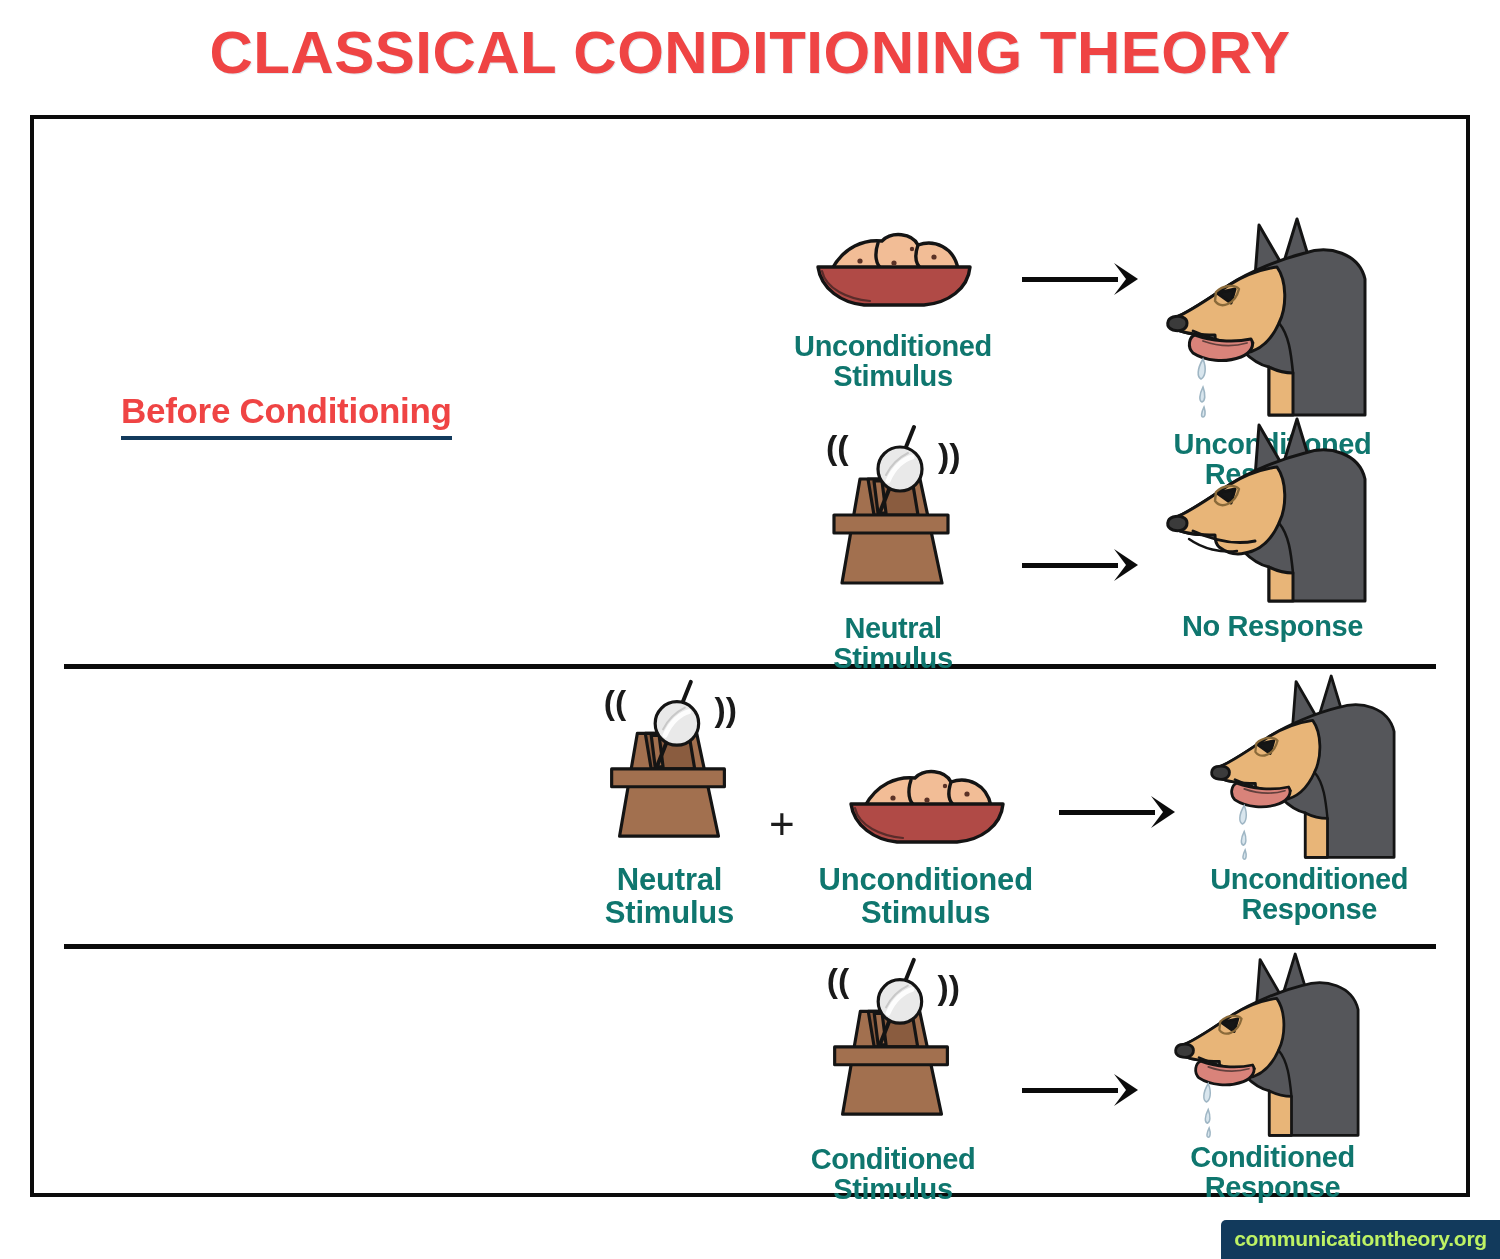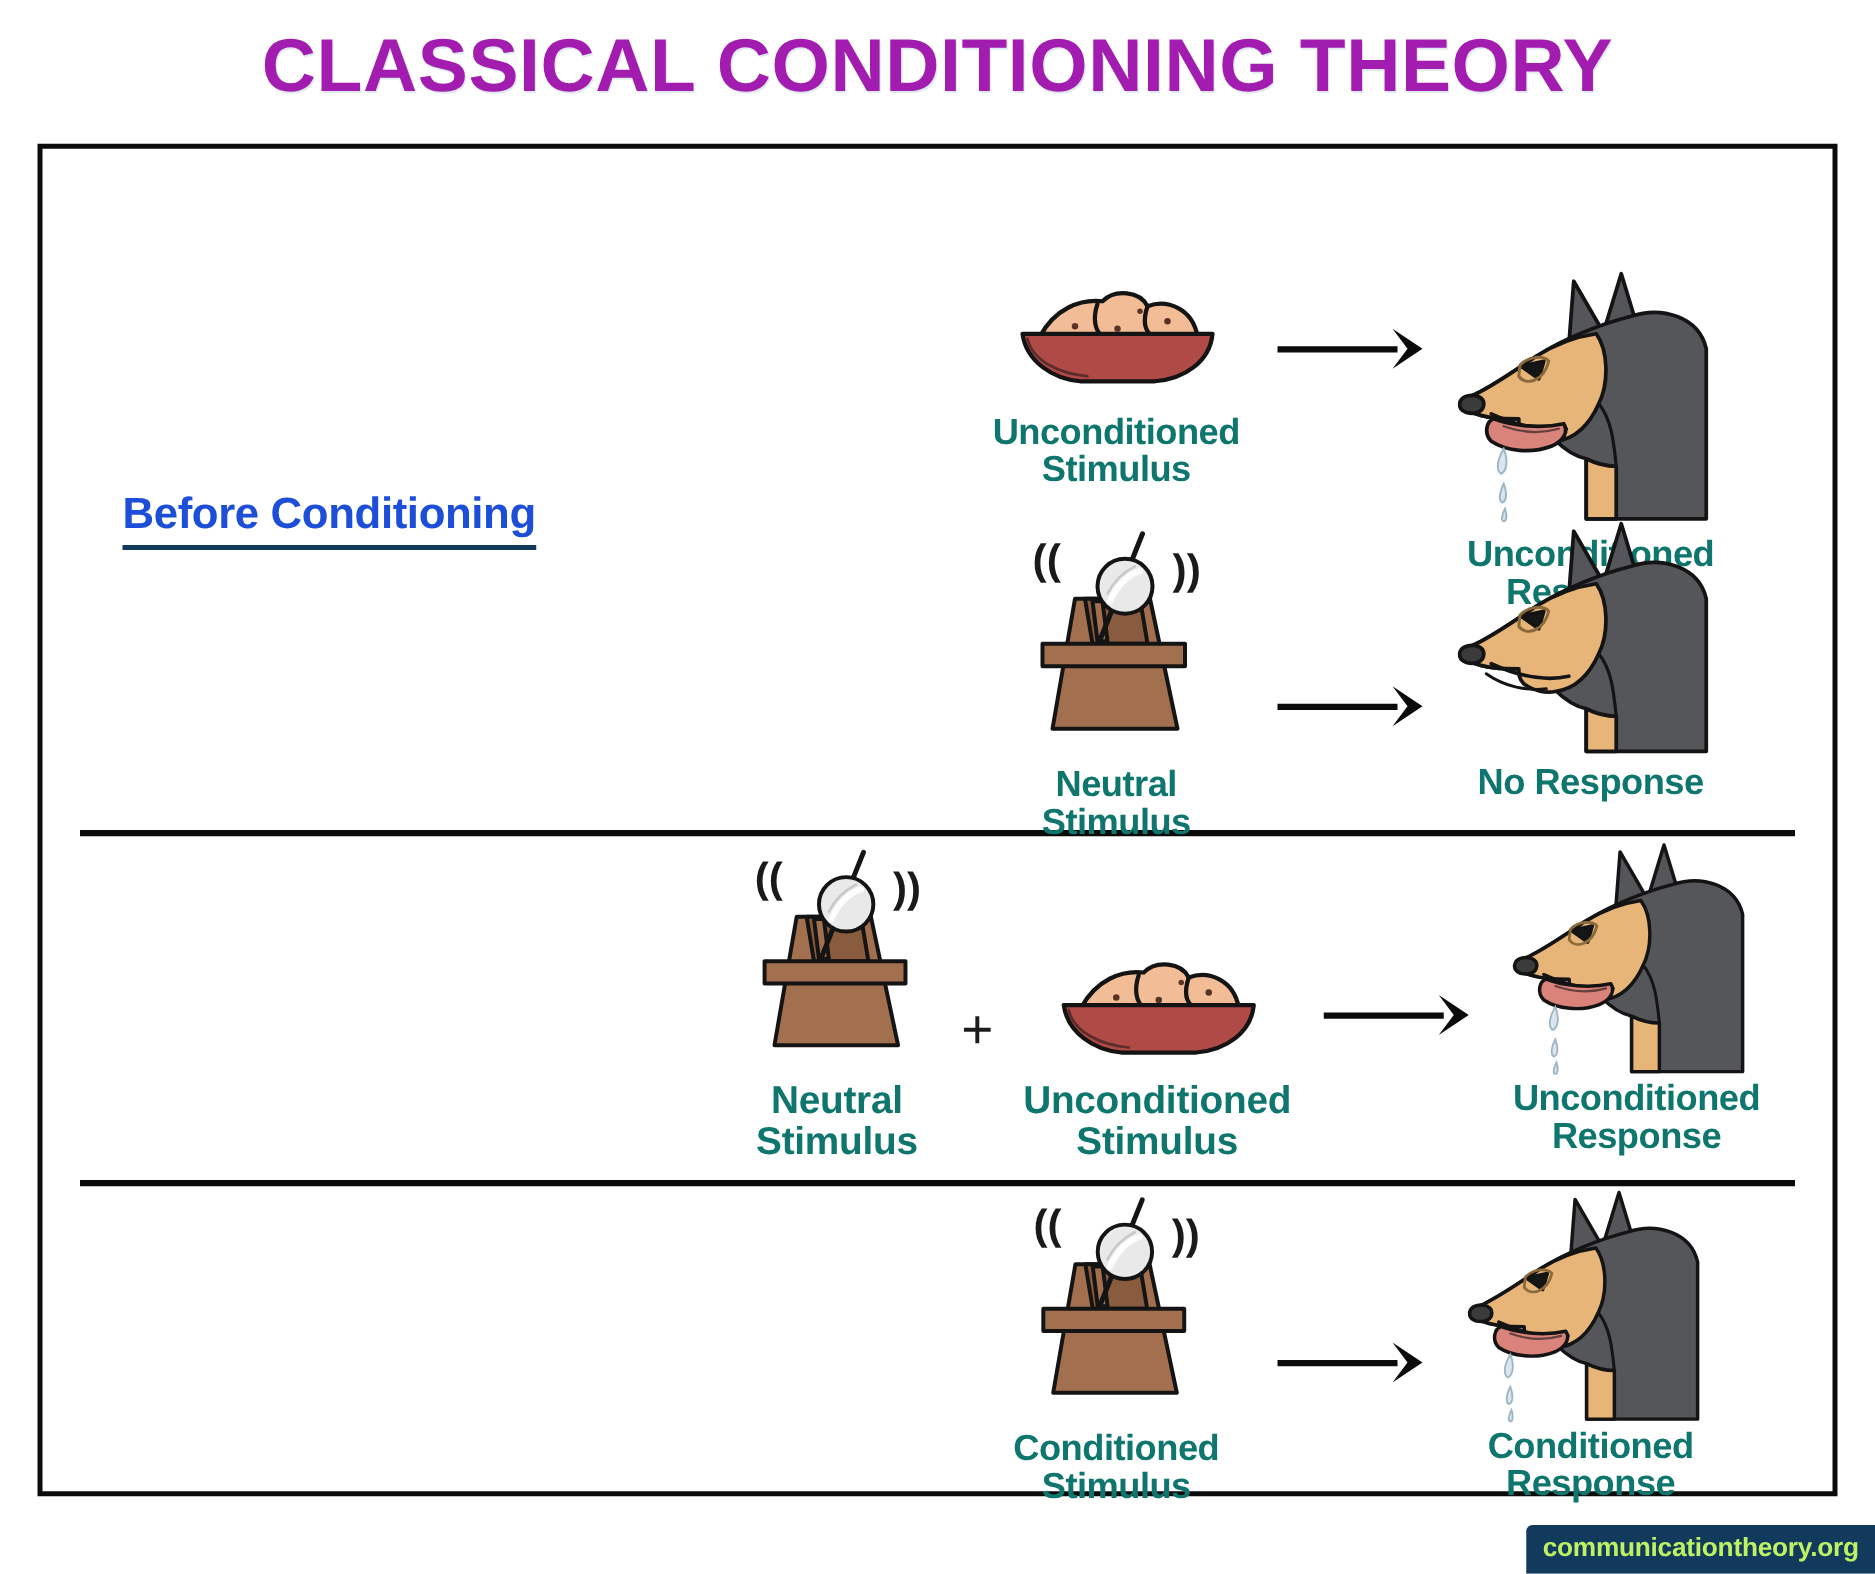--- a/index.html
+++ b/index.html
@@ -20,21 +20,21 @@
   .title {
     position: absolute;
     top: 18px;
     left: 0;
     width: 1500px;
     text-align: center;
     font-family: "Liberation Sans", sans-serif;
     font-size: 60px;
     font-weight: bold;
     letter-spacing: 0.5px;
-    color: #a21caf;
+    color: #ef4444;
     line-height: 1.15;
     text-shadow: 1px 1px 0 rgba(200,215,228,0.55);
   }
 
   
   .frame {
     position: absolute;
     left: 30px;
     top: 115px;
     width: 1440px;
@@ -64,25 +64,26 @@
   }
   #divider-1 { top: 545px; }
   #divider-2 { top: 825px; }
 
   
   .stage-label {
     position: absolute;
     font-family: "Liberation Sans", sans-serif;
     font-size: 35px;
     font-weight: bold;
-    color: #1d4ed8;
+    color: #ef4444;
     white-space: nowrap;
     padding-bottom: 5px;
     border-bottom: 4px solid #123a5c;
     letter-spacing: -0.3px;
+    margin-left: 23px;
   }
   #stage-before { left: 64px; top: 272px; }
 
   
   .pair {
     position: absolute;
     display: flex;
     align-items: flex-start;
   }
 

